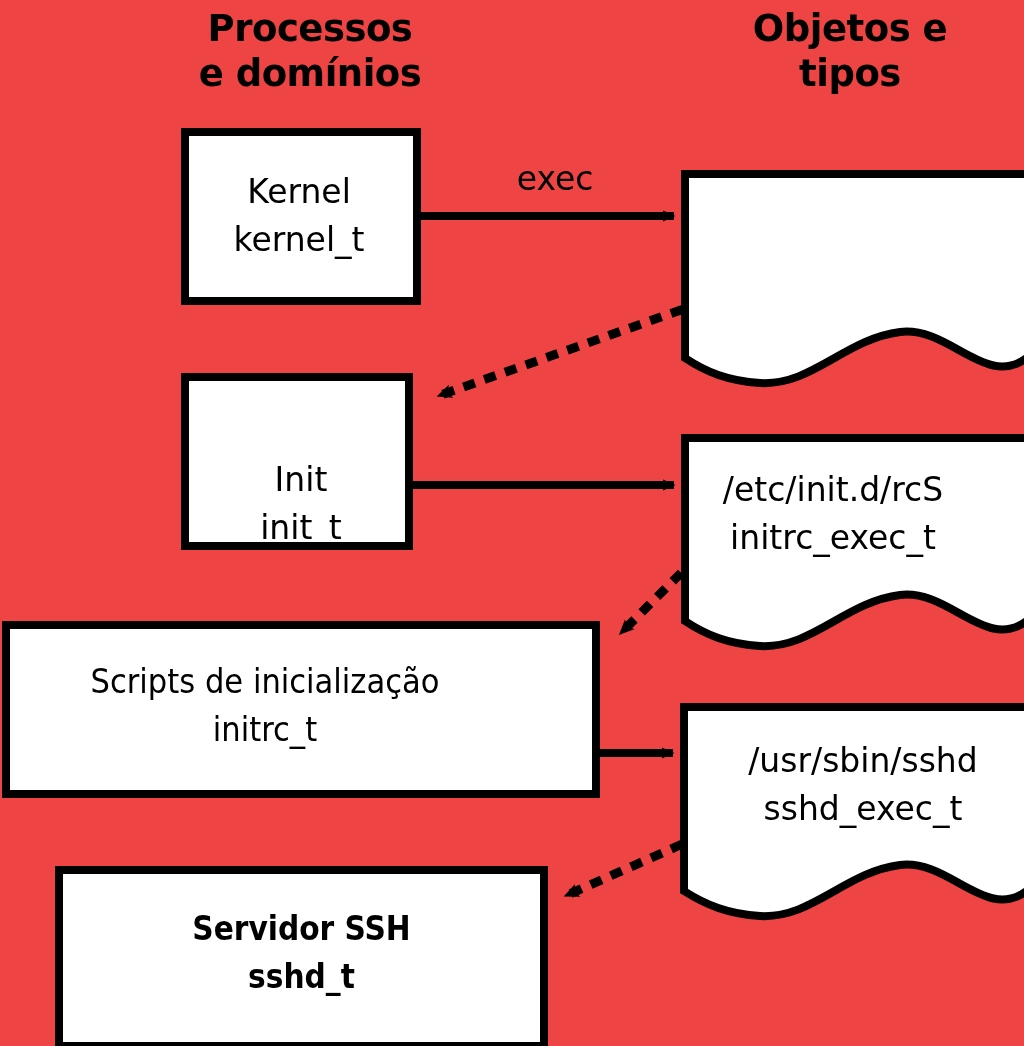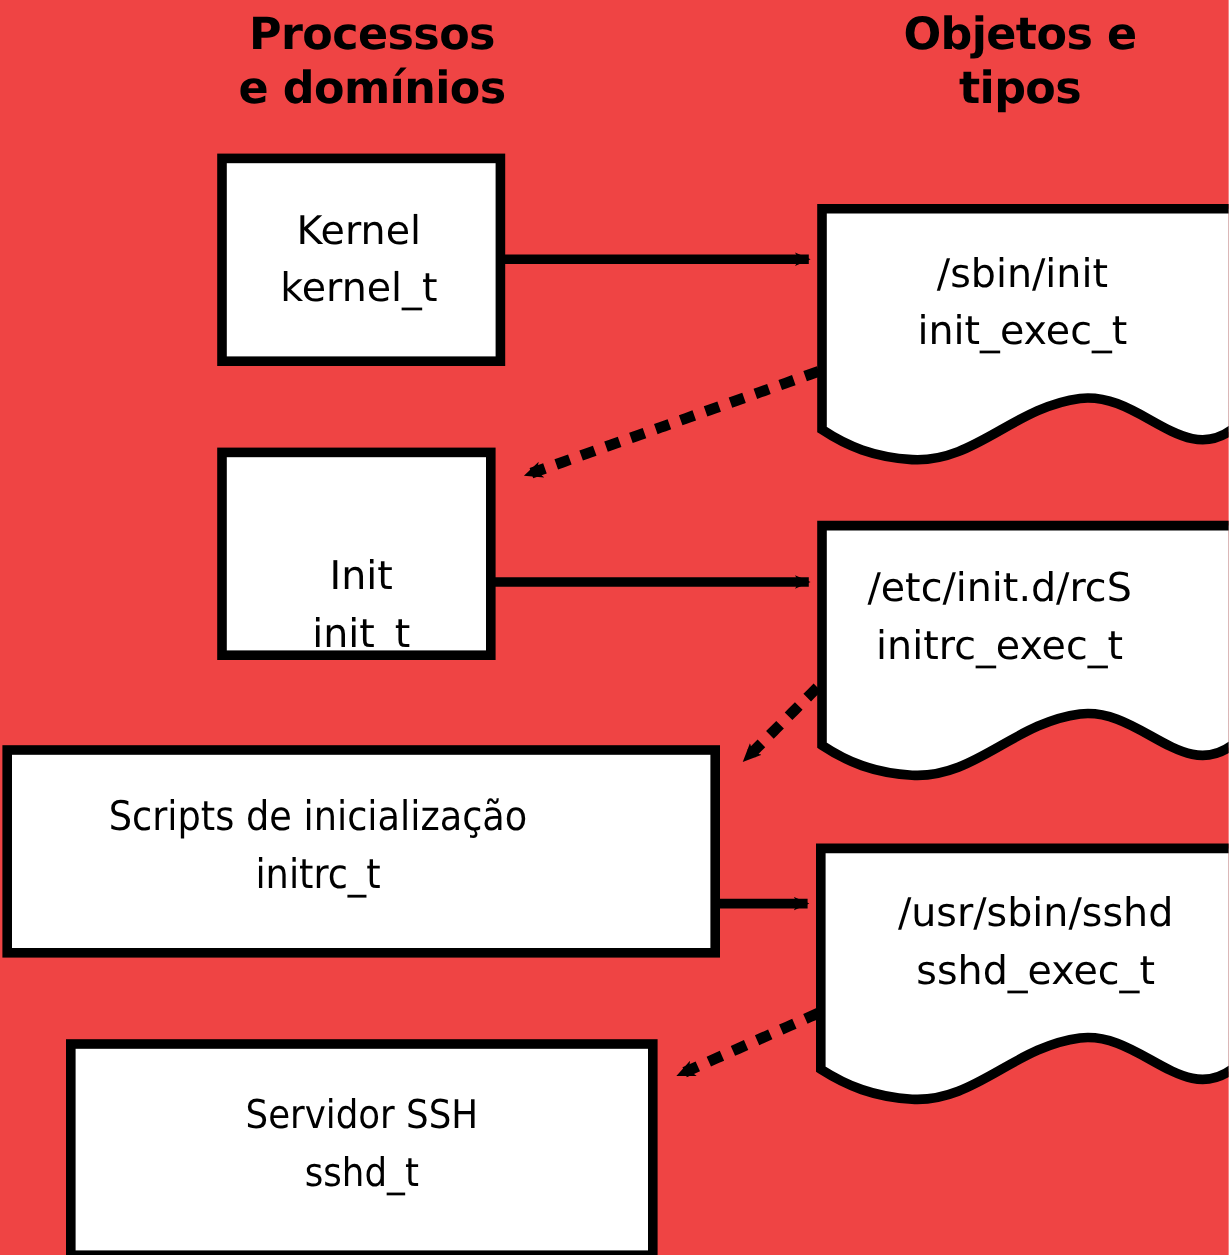--- a/index.html
+++ b/index.html
@@ -57,21 +57,21 @@
     font-family: "DejaVu Sans", sans-serif;
     font-size: 33px;
     line-height: 38px;
     text-align: center;
   }
 
   
   #label-kernel  { left: 181px; top: 168px; width: 236px; }
   #label-init    { left: 181px; top: 412px; width: 240px; margin-top: 44px; }
   #label-initrc  { left: 2px;   top: 657px; width: 526px; font-size: 34px; }
-  #label-sshd    { left: 55px;  top: 905px; width: 493px; }
+  #label-sshd    { left: 55px;  top: 905px; width: 493px; font-weight: bold; }
 
   #label-initexec   { left: 681px; top: 204px; width: 342px; }
   #label-initrcexec { left: 662px; top: 466px; width: 342px; }
   #label-sshdexec   { left: 680px; top: 737px; width: 344px; padding-left: 11px; }
 
   #label-exec { left: 470px; top: 160px; width: 170px; }
 </style>
 </head>
 <body>
 
@@ -128,23 +128,22 @@
 
   <div class="node-label" id="label-init">Init
 init_t</div>
 
   <div class="node-label narrow" id="label-initrc">Scripts de inicialização
 initrc_t</div>
 
   <div class="node-label narrow" id="label-sshd">Servidor SSH
 sshd_t</div>
 
-  <div class="node-label" id="label-initexec">/sbin/init
-init_exec_t</div>
 
   <div class="node-label" id="label-initrcexec">/etc/init.d/rcS
 initrc_exec_t</div>
 
   <div class="node-label" id="label-sshdexec">/usr/sbin/sshd
 sshd_exec_t</div>
 
+  <div class="edge-label" id="label-exec">exec</div>
 
 </div>
 
 </body></html>

